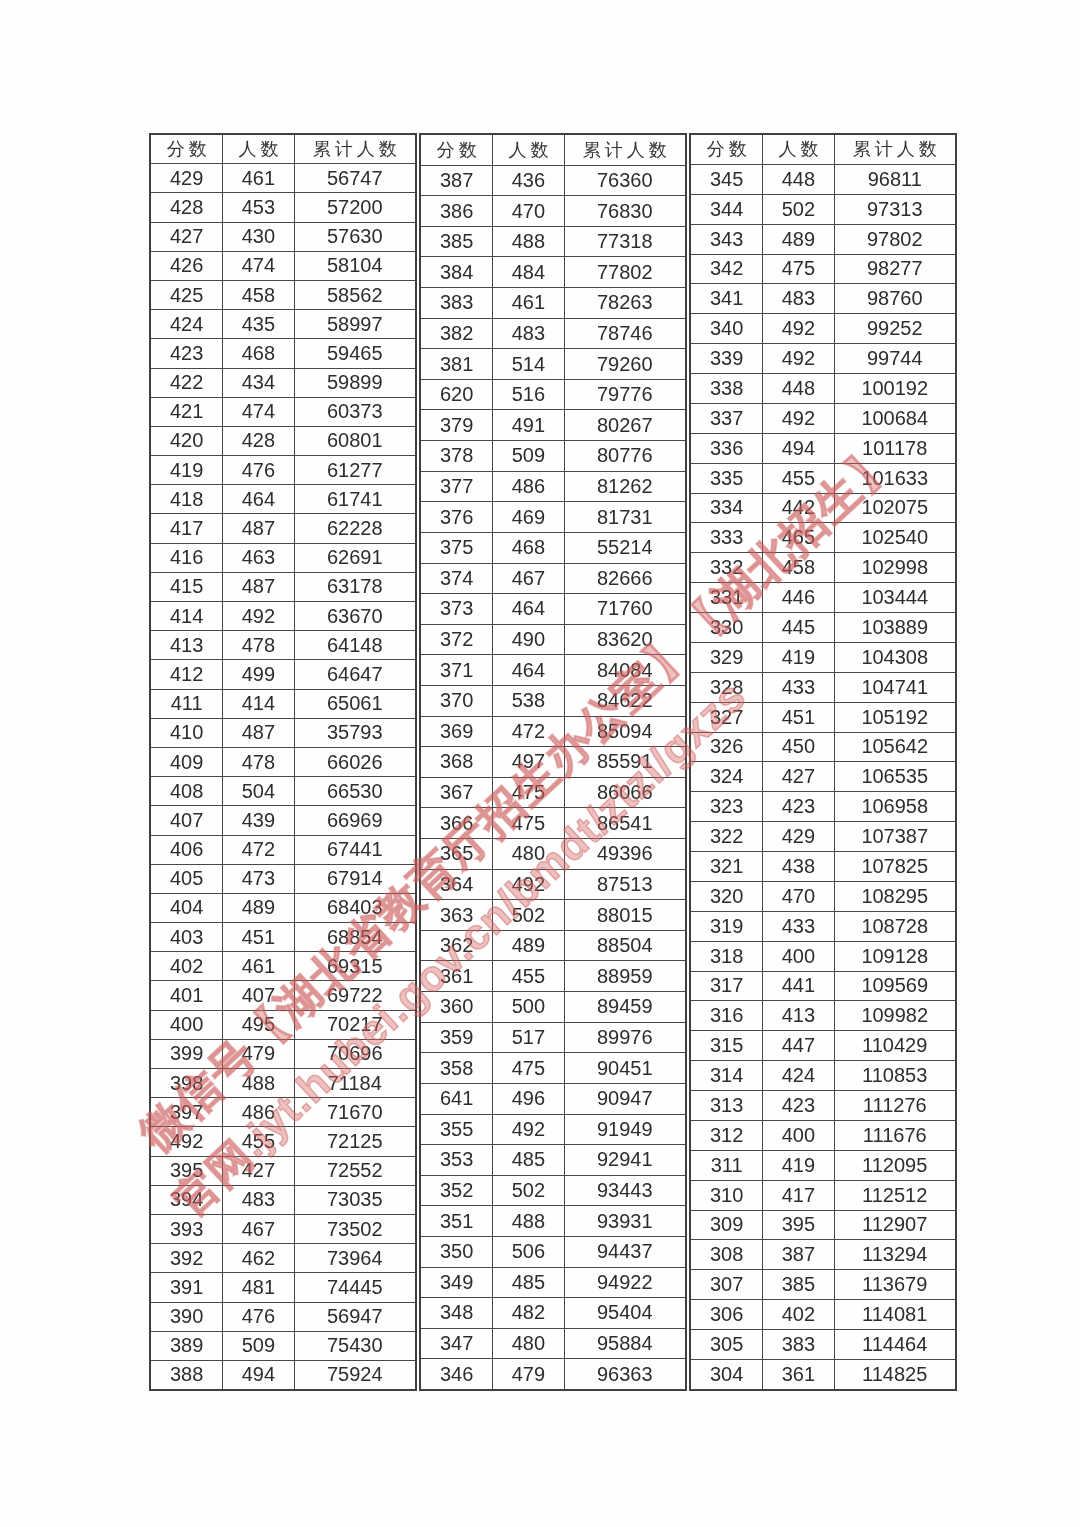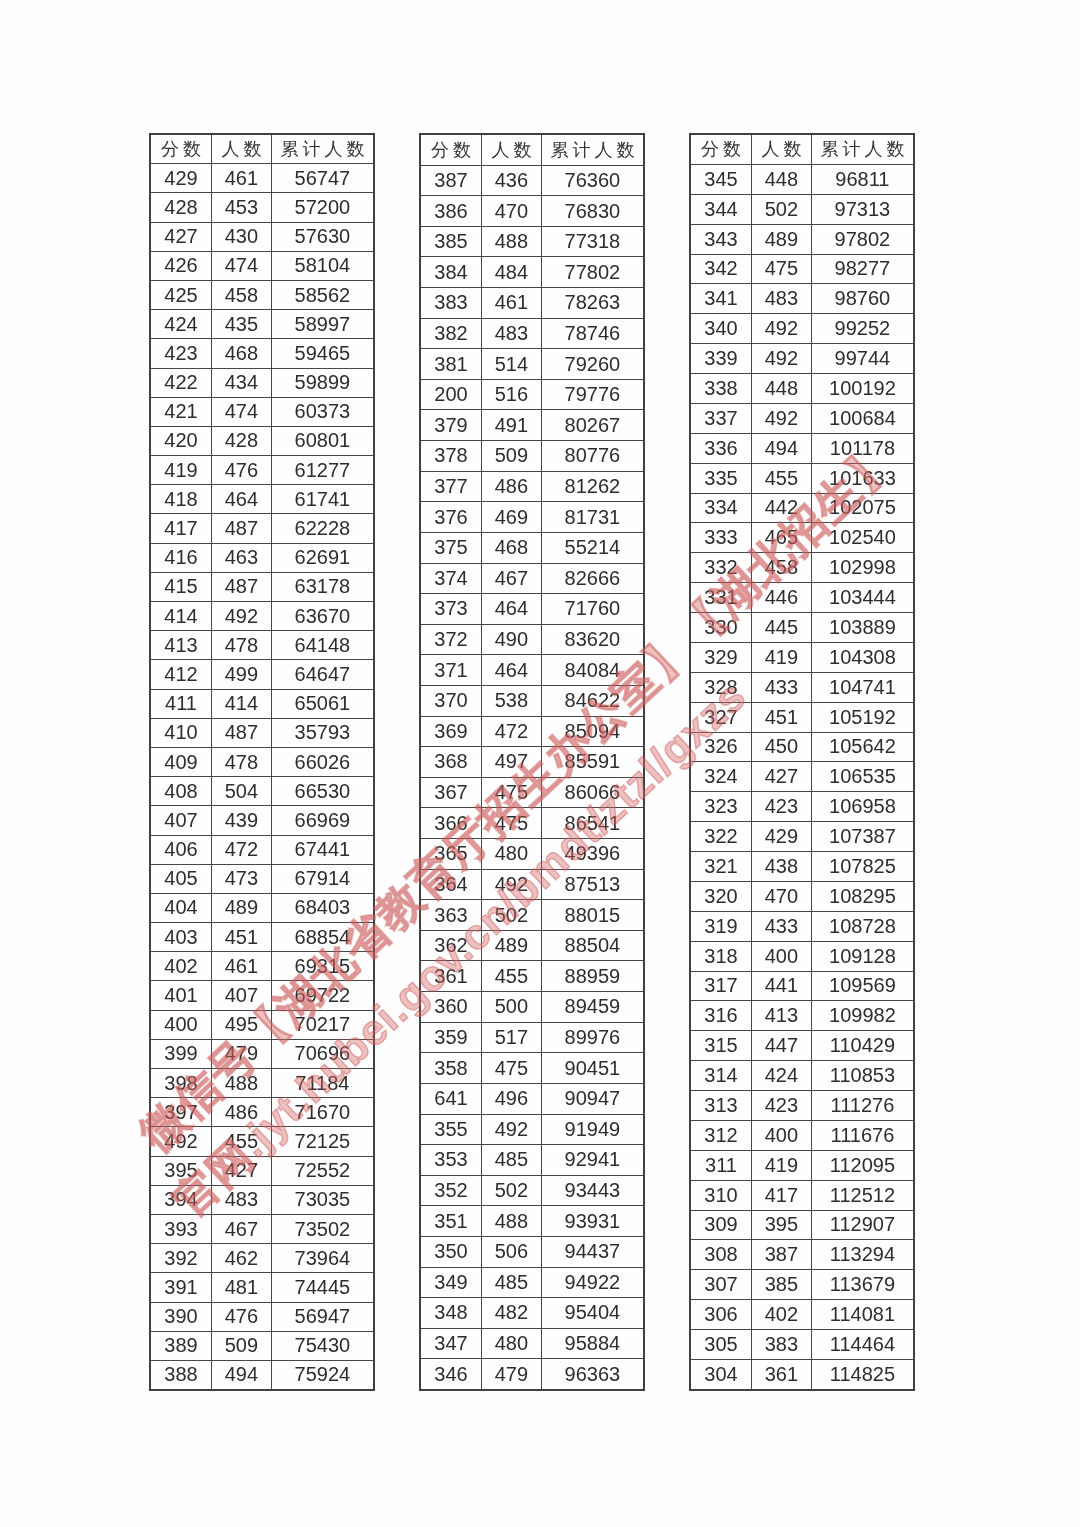--- a/index.html
+++ b/index.html
@@ -6,21 +6,21 @@
   .page{
     position:relative;
     width:1080px;height:1527px;
     background:#fefefe;
     overflow:hidden;
     font-family:"Liberation Sans", sans-serif;
   }
   .score-table{
     position:absolute;
     top:133px;
-    width:226px;height:1258px;
+    width:268px;height:1258px;
     display:flex;flex-direction:column;
     border:2px solid #414141;
     box-sizing:border-box;
     background:transparent;
   }
   #table-1{left:149px;}
   #table-2{left:419px;}
   #table-3{left:689px;}
   .trow{flex:1;display:flex;border-top:1px solid #474747;min-height:0;}
   .trow:first-child{border-top:none;}
@@ -311,21 +311,21 @@
         <div class="tcell c0">382</div>
         <div class="tcell c1">483</div>
         <div class="tcell c2">78746</div>
       </div>
       <div class="trow">
         <div class="tcell c0">381</div>
         <div class="tcell c1">514</div>
         <div class="tcell c2">79260</div>
       </div>
       <div class="trow">
-        <div class="tcell c0">200</div>
+        <div class="tcell c0">620</div>
         <div class="tcell c1">516</div>
         <div class="tcell c2">79776</div>
       </div>
       <div class="trow">
         <div class="tcell c0">379</div>
         <div class="tcell c1">491</div>
         <div class="tcell c2">80267</div>
       </div>
       <div class="trow">
         <div class="tcell c0">378</div>

